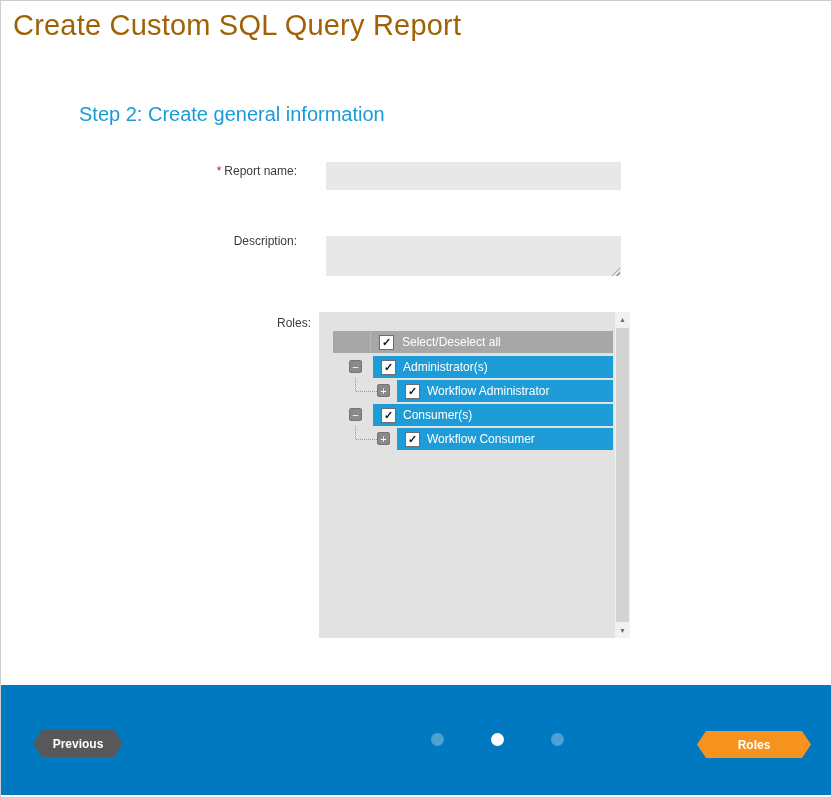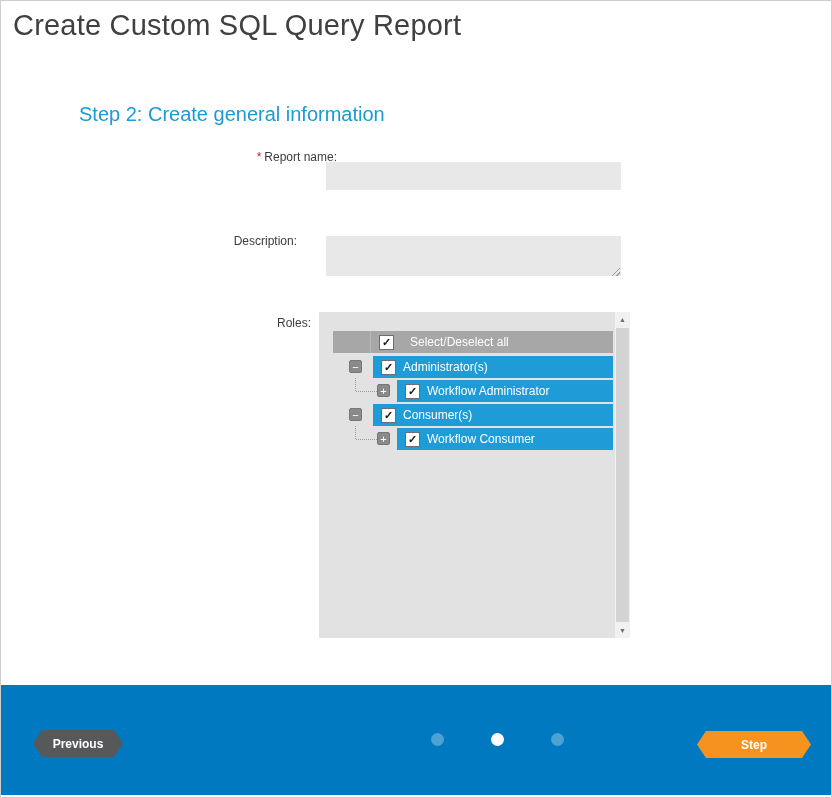--- a/index.html
+++ b/index.html
@@ -6,34 +6,34 @@
   .page {
     position:relative;
     width:830px; height:796px;
     border:1px solid #cdcdcd;
     background:#ffffff;
     font-family:"Liberation Sans", sans-serif;
     overflow:hidden;
   }
   .page-title {
     position:absolute; left:12px; top:8px;
-    font-size:29px; font-weight:400; color:#404040;
+    font-size:29px; font-weight:400; color:#a16207;
     margin:0; letter-spacing:.2px;
   }
   .step-title {
     position:absolute; left:78px; top:102px;
     font-size:20px; font-weight:400; color:#1b9ad6;
     margin:0;
   }
   .field-label {
     position:absolute; left:0; width:296px;
     text-align:right; font-size:12px; color:#3c3c3c;
   }
   .req { color:#cc2020; margin-right:3px; }
-  .lbl-report { top:149px;padding-left:40px; }
+  .lbl-report { top:163px; }
   .lbl-desc   { top:233px; }
   .lbl-roles  { top:315px;padding-left:14px; }
 
   .input-report {
     position:absolute; left:325px; top:161px;
     width:295px; height:28px;
     background:#e8e8e8; border:none; outline:none;
     box-sizing:border-box; font-family:inherit; font-size:12px; padding:0 6px;
   }
   .input-desc {
@@ -76,21 +76,21 @@
   .tree-header {
     position:absolute; left:14px; top:19px;
     width:280px; height:22px;
     background:#a7a7a7; color:#fff;
     display:flex; align-items:center; box-sizing:border-box;
   }
   .tree-header .col-spacer {
     width:38px; height:100%;
     border-right:1px solid #b8b8b8; box-sizing:border-box;
   }
-  .tree-header .hdr-label { font-size:12px; margin-left:16px; }
+  .tree-header .hdr-label { font-size:12px; margin-left:8px; }
 
   .cb {
     width:13px; height:13px; background:#fff;
     border:1px solid #6d6d6d; box-sizing:content-box;
     display:inline-flex; align-items:center; justify-content:center;
     font-size:11px; font-weight:700; color:#1a1a1a; line-height:1;
     cursor:pointer; flex:0 0 auto; margin-left:8px;
   }
   .tree-header .cb { margin-left:8px; }
 
@@ -234,16 +234,16 @@
 
   </div>
 
   <div class="footer">
     <div class="btn btn-prev">Previous</div>
     <div class="dots">
       <div class="dot"></div>
       <div class="dot active"></div>
       <div class="dot"></div>
     </div>
-    <div class="btn btn-next">Step</div>
+    <div class="btn btn-next">Roles</div>
   </div>
 
 </div>
 
 </body></html>

